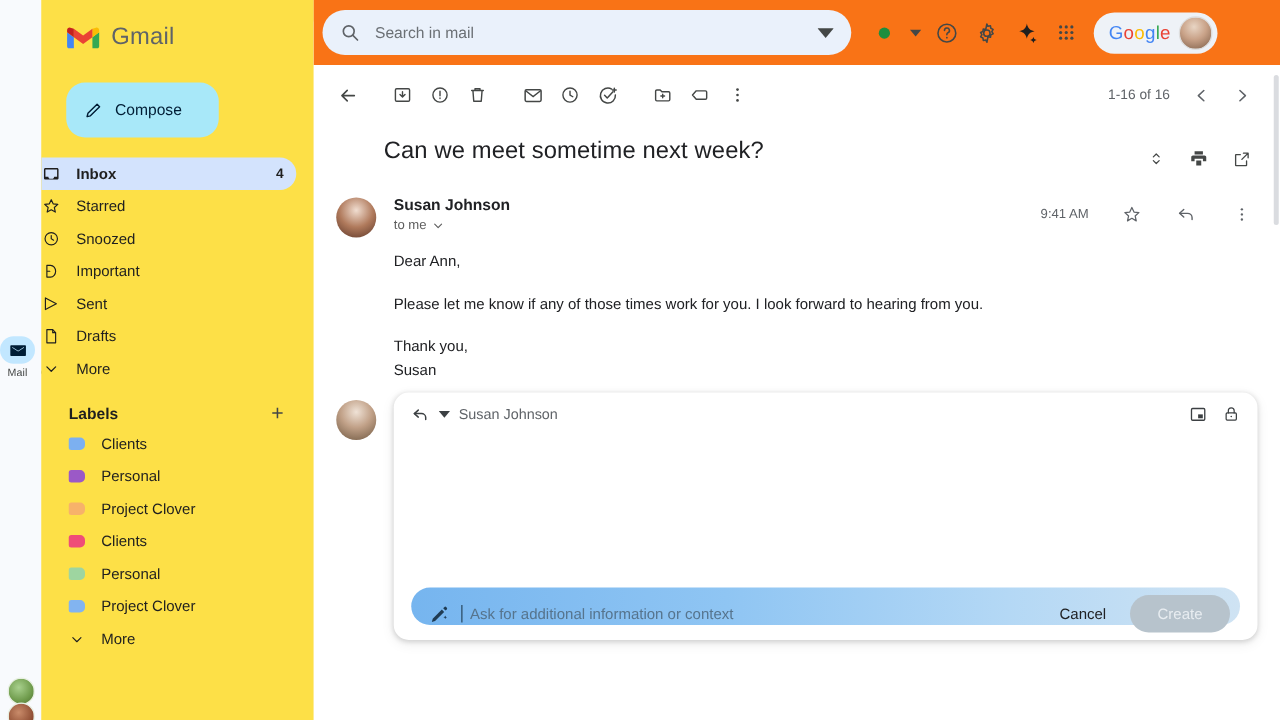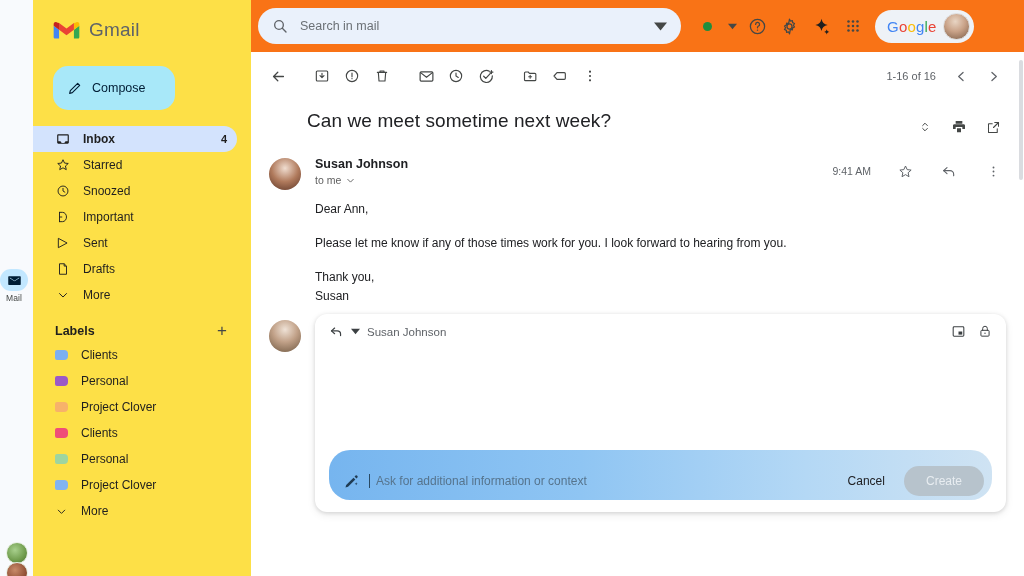--- a/index.html
+++ b/index.html
@@ -75,21 +75,21 @@
     padding-left: 14px;
     cursor: pointer;
   }
   .compose-label { font-size: 12.5px; color: #001d35; }
 
   .nav { margin-top: 16px; }
   .nav-item {
     height: 26px; margin-right: 14px;
     border-radius: 0 13px 13px 0;
     display: flex; align-items: center;
-    padding-left: 22px; gap: 13px;
+    gap: 13px;
     cursor: pointer;
   }
   .nav-item.active { background: #d3e3fd; }
   .nav-icon { width: 15px; height: 15px; display:flex; align-items:center; justify-content:center; flex:0 0 15px; }
   .nav-label { font-size: 12px; color: #1f1f1f; flex: 1; }
   .nav-item.active .nav-label { font-weight: bold; }
   .nav-count { font-size: 11px; color: #1f1f1f; font-weight: bold; padding-right: 10px; }
 
   .labels-head {
     display: flex; align-items: center; justify-content: space-between;
@@ -201,21 +201,21 @@
     height: 198px;
     display: flex; flex-direction: column;
     padding: 10px 14px 12px 14px;
   }
   .reply-head { display: flex; align-items: center; gap: 7px; }
   .reply-to { font-size: 11.5px; color: #5f6368; }
   .reply-head-icons { margin-left: auto; display: flex; align-items: center; gap: 12px; }
   .reply-space { flex: 1; }
 
   .ai-bar {
-    height: 50px; border-radius: 21px;
+    height: 30px; border-radius: 21px;
     background: linear-gradient(90deg,#76b5ef 0%, #8fc5f3 38%, #b4d8f5 72%, #cfe3f3 100%);
     display: flex; align-items: center; gap: 9px;
     padding: 12px 8px 0 14px;
   }
   .ai-ph { font-size: 12px; color: #56748d; flex: 1; border-left: 1.5px solid #2a4a63; padding-left: 6px; line-height: 14px; }
   .ai-cancel { font-size: 12px; color: #202124; padding: 0 10px; cursor: pointer; }
   .ai-create {
     background: #b7c3cc; color: #e8edf1;
     font-size: 12px; border-radius: 17px;
     padding: 8px 22px; cursor: default;

